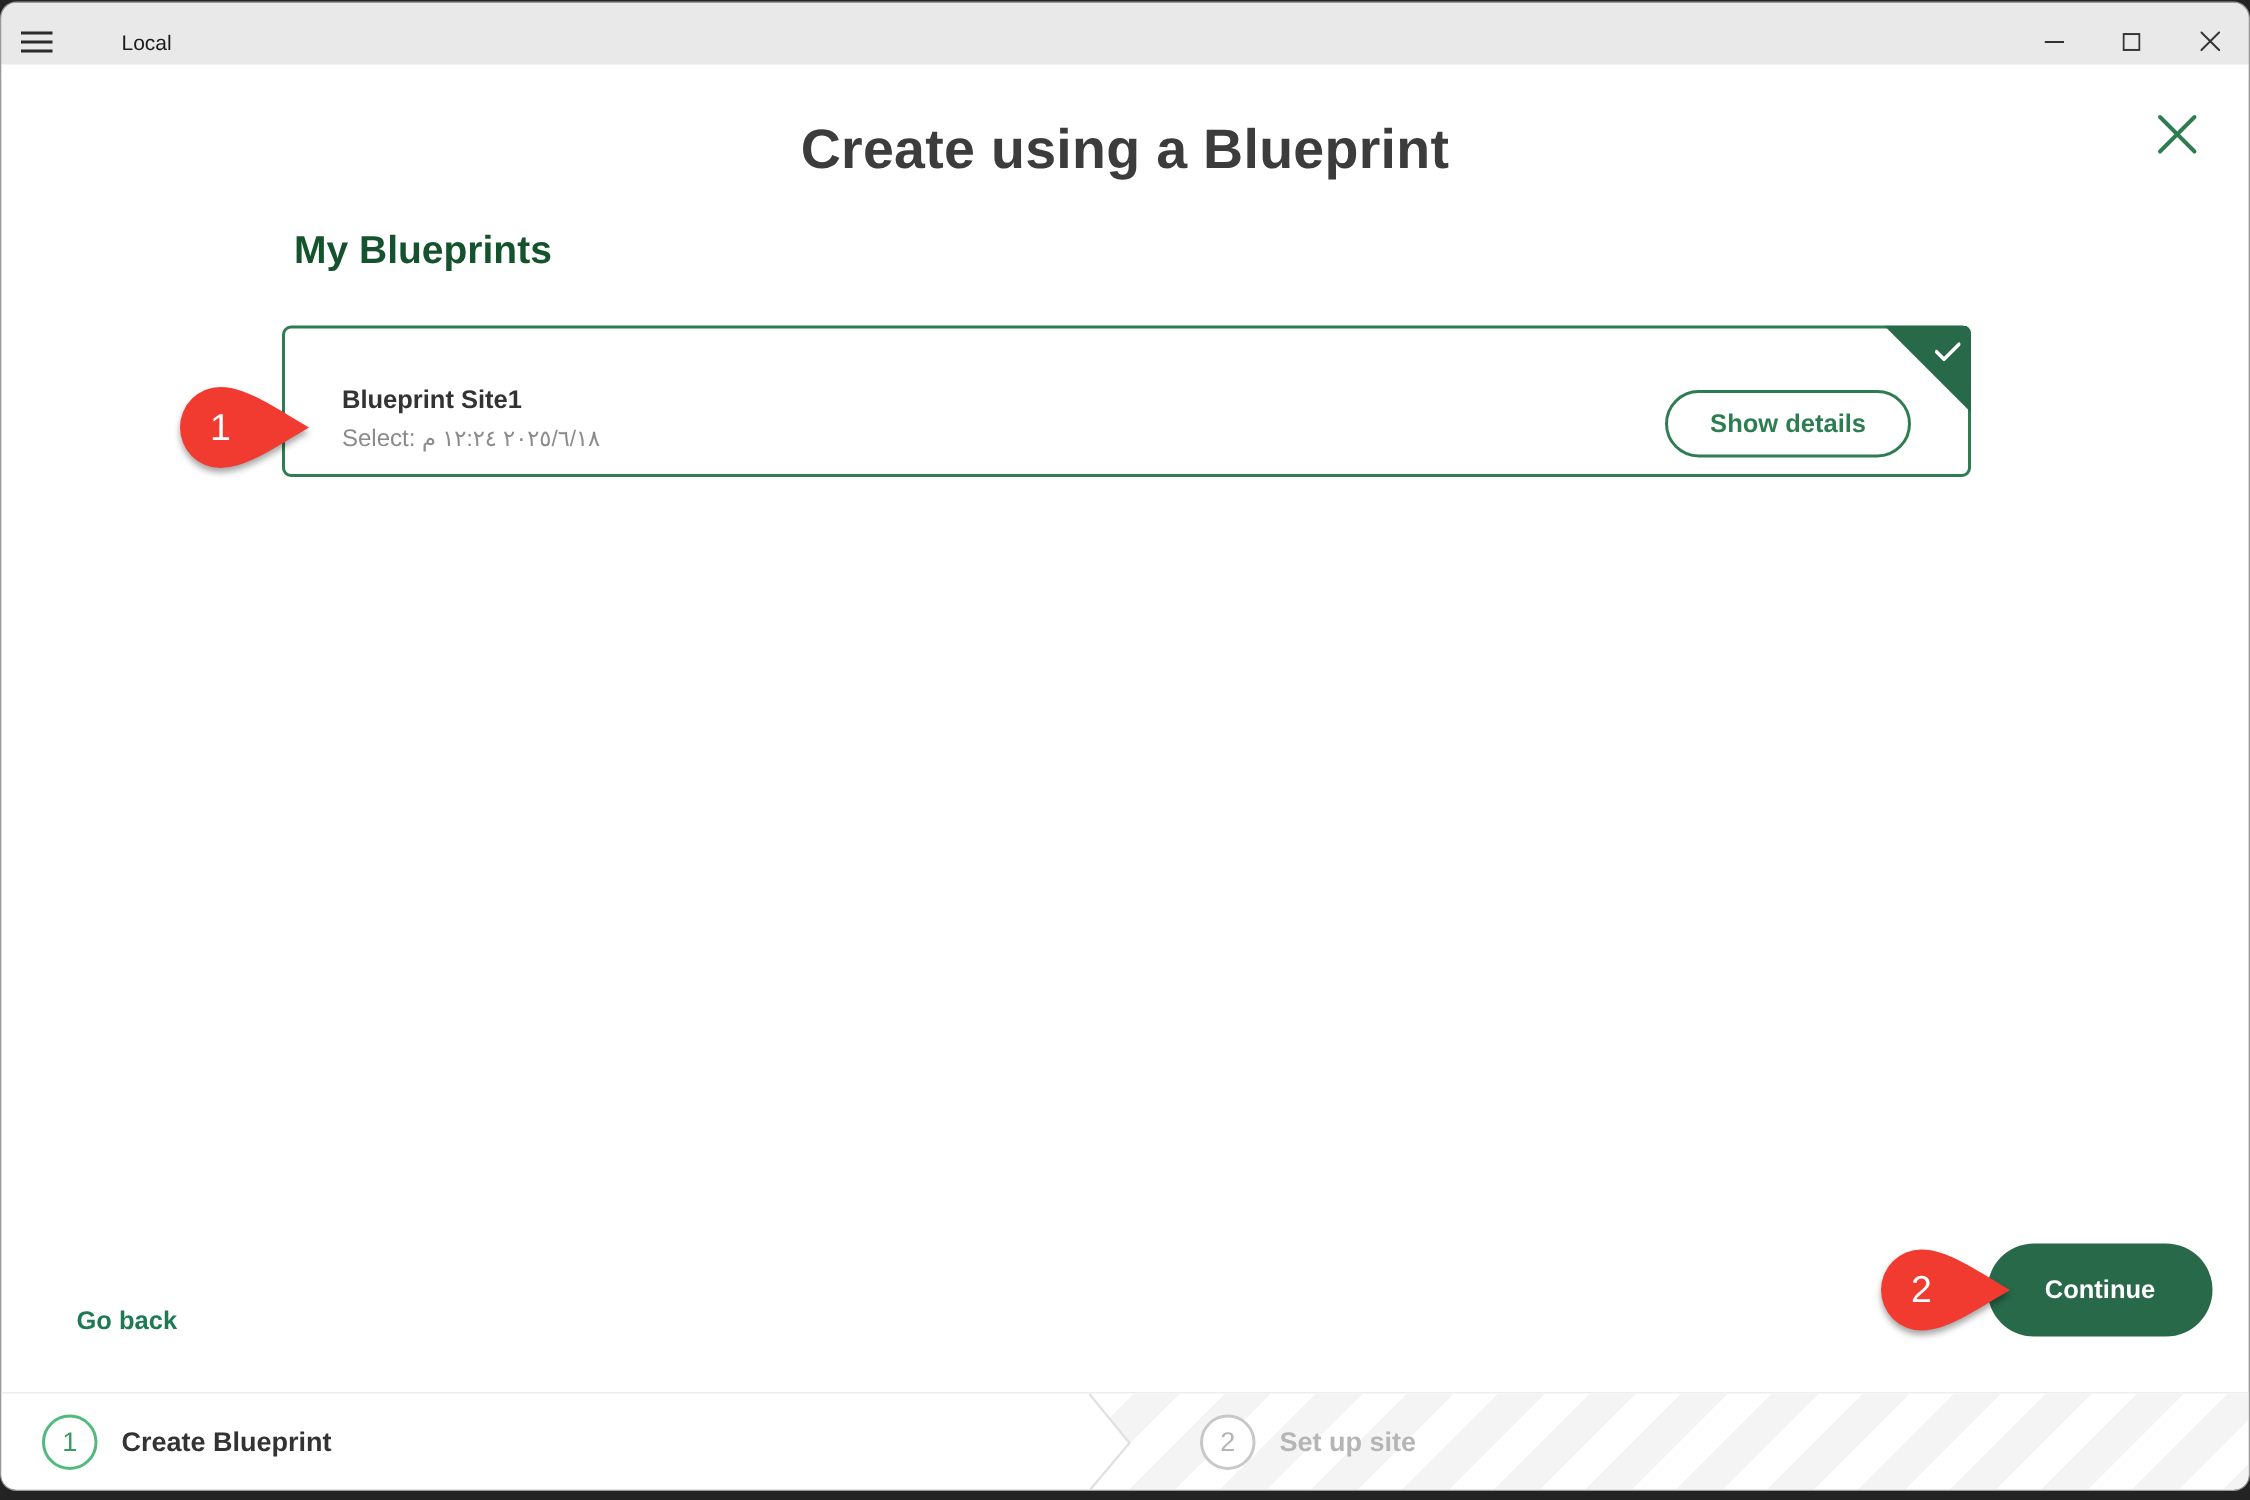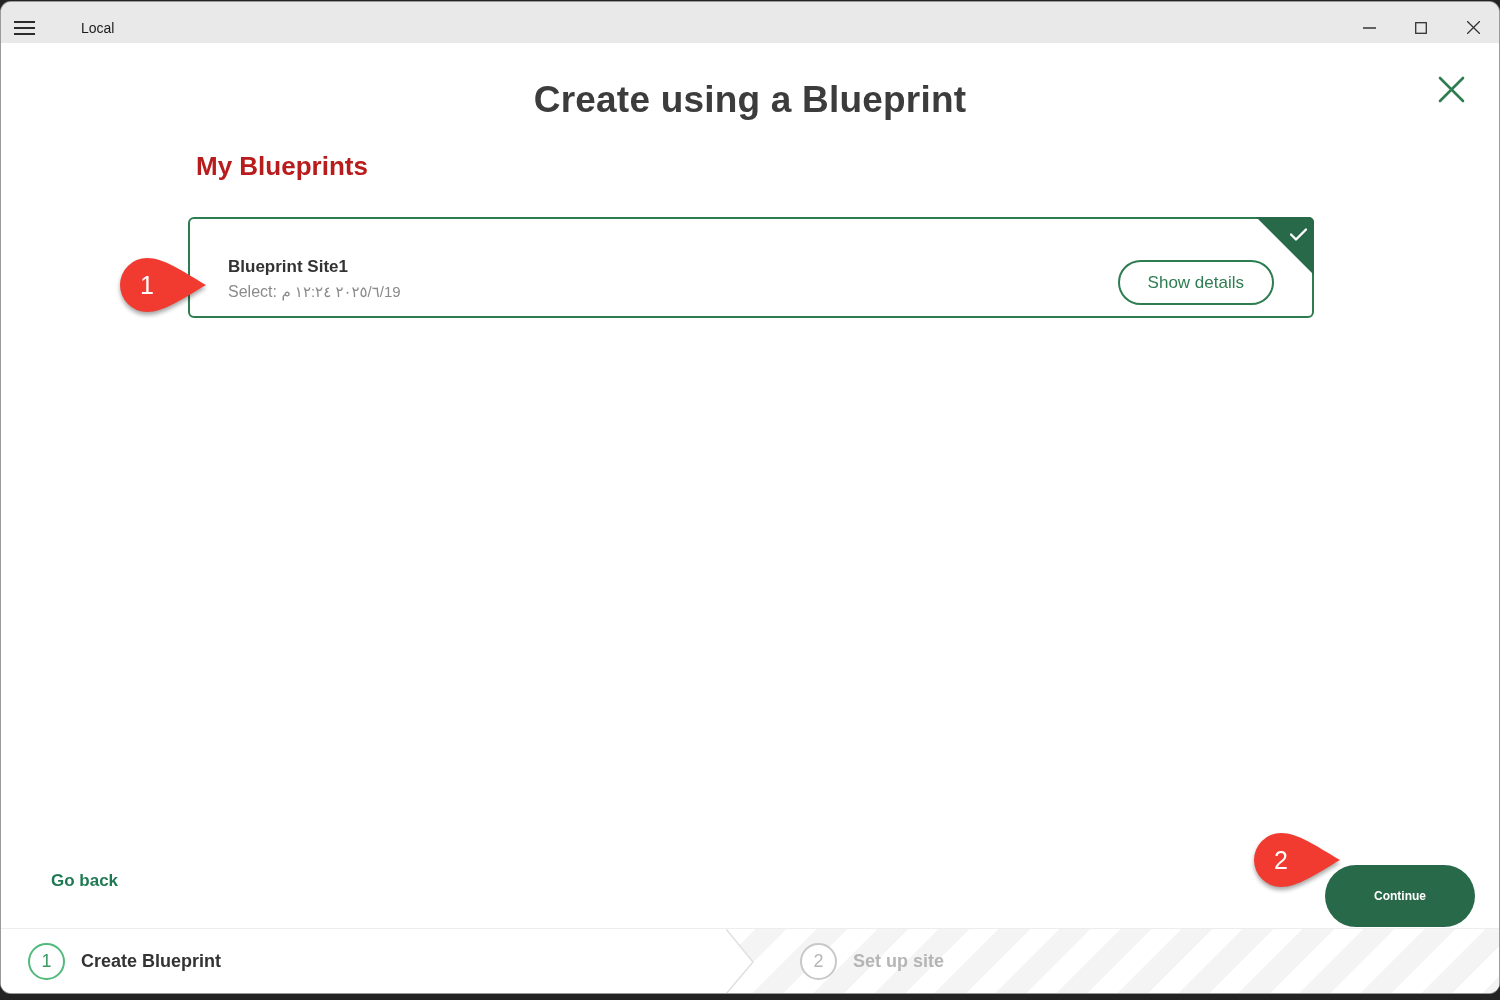--- a/index.html
+++ b/index.html
@@ -29,34 +29,34 @@
   
   .content { position:absolute; top:41px; left:0; right:0; bottom:0; background:#fff; }
 
   .dialog-title {
     position:absolute; top:36px; left:0; right:0; text-align:center;
     font-size:37px; font-weight:600; color:#3c3c3c; letter-spacing:0.2px;
   }
   .dialog-close { position:absolute; top:32px; right:32px; width:32px; height:32px;
     background:none; border:none; cursor:pointer; }
 
-  .section-title { position:absolute; top:108px; left:195px; font-size:26px; font-weight:600; color:#b91c1c; }
+  .section-title { position:absolute; top:108px; left:195px; font-size:26px; font-weight:600; color:#14532d; }
 
   
   .card {
     position:absolute; left:187px; top:174px; width:1126px; height:101px;
     background:#fff; border:2px solid #2d7d51; border-radius:6px; cursor:pointer;
   }
   .bp-name { position:absolute; left:38px; top:38px; font-size:17px; font-weight:bold; color:#333; }
   .bp-created { position:absolute; left:38px; top:64px; font-size:16px; color:#8b8b8b; }
   .bidi-visual { unicode-bidi:bidi-override; direction:ltr; font-size:15px; }
   .show-details {
     position:absolute; right:38px; top:41px; height:45px; padding:0 28px;
     background:#fff; border:2px solid #2d7d51; border-radius:23px;
-    color:#2d7d51; font-size:17px; font-weight:normal; font-family:"Liberation Sans",sans-serif; cursor:pointer;
+    color:#2d7d51; font-size:17px; font-weight:bold; font-family:"Liberation Sans",sans-serif; cursor:pointer;
   }
   .corner-badge {
     position:absolute; top:-2px; right:-2px; width:58px; height:58px;
     background:#28694a; clip-path:polygon(0 0, 100% 0, 100% 100%);
     border-top-right-radius:5px;
   }
   .corner-badge svg { position:absolute; top:11px; right:7px; }
 
   
   .marker { position:absolute; width:88px; height:56px; pointer-events:none; }
@@ -68,21 +68,21 @@
   }
   .marker-1 { left:119px; top:214px; }
   .marker-2 { left:1253px; top:789px; }
 
   
   .go-back { position:absolute; left:50px; top:828px; background:none; border:none;
     color:#1f7a54; font-size:17px; font-weight:bold; font-family:"Liberation Sans",sans-serif; cursor:pointer; }
   .continue {
     position:absolute; right:24px; top:786px; width:150px; height:62px;
     background:#28694a; border:none; border-radius:31px;
-    color:#fff; font-size:12px; font-weight:bold; font-family:"Liberation Sans",sans-serif; cursor:pointer;margin-top:36px;
+    color:#fff; font-size:17px; font-weight:bold; font-family:"Liberation Sans",sans-serif; cursor:pointer;
   }
 
   
   .stepper { position:absolute; left:0; right:0; bottom:0; height:65px;
     background:#fff; border-top:1px solid #ededed; }
   .stripes {
     position:absolute; left:725px; top:0; bottom:0; right:0;
     background:repeating-linear-gradient(135deg, #ffffff 0 21px, #f4f4f4 21px 43px);
     clip-path:polygon(0 0, 27px 33px, 0 100%, 100% 100%, 100% 0);
   }
@@ -140,21 +140,21 @@
           <path d="M2 2 L25 25 M25 2 L2 25" stroke="#2d7d51" stroke-width="2.6" fill="none" stroke-linecap="round"></path>
         </svg>
     </button>
 
     <div class="section-title">My Blueprints</div>
 
     <div class="card">
       <div class="bp-name">Blueprint Site1</div>
       <div class="bp-created">
         <span>Select:</span>
-        <span class="bidi-visual">م ١٢:٢٤ ٢٠٢٥/٦/19</span>
+        <span class="bidi-visual">م ١٢:٢٤ ٢٠٢٥/٦/١٨</span>
       </div>
       <button class="show-details">Show details</button>
       <div class="corner-badge">
         <svg width="17" height="13" viewBox="0 0 17 13">
             <polyline points="1,6.5 6,11.5 16,1.5" fill="none" stroke="#ffffff" stroke-width="2.4" stroke-linecap="round" stroke-linejoin="round"></polyline>
           </svg>
       </div>
     </div>
 
     <div class="marker marker-1">

